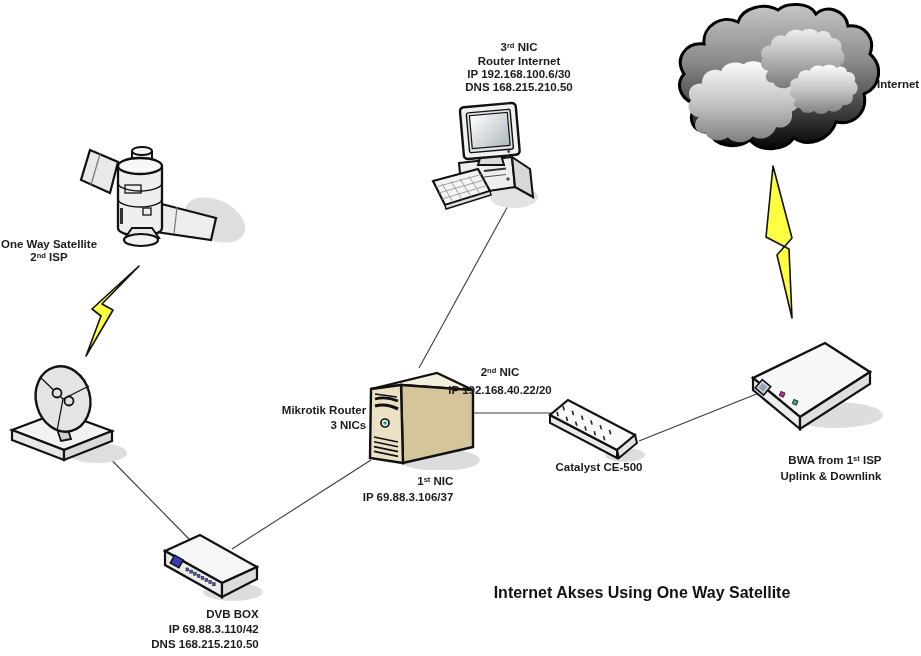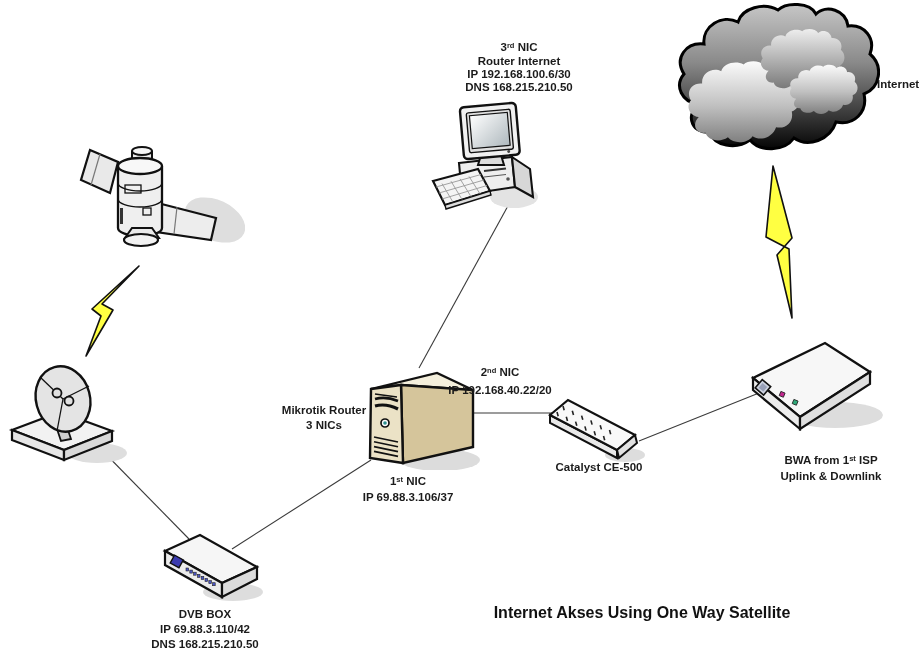--- a/index.html
+++ b/index.html
@@ -2,21 +2,21 @@
 <html><head>
 <meta charset="utf-8">
 <style>
   html,body{margin:0;padding:0;background:#fff;}
   #canvas{position:relative;width:921px;height:656px;background:#fff;overflow:hidden;
           font-family:"Liberation Sans",sans-serif;}
   #canvas svg{position:absolute;}
   .lbl{position:absolute;font-weight:bold;font-size:11.5px;color:#1b1b1b;text-align:center;
        white-space:nowrap;transform:translateX(-50%);}
   .lh13{line-height:13px;}
-  .lh15{line-height:15px;}
+  .lh15{line-height:15px;text-align:right;}
   .lh16{line-height:16px;}
   .left-align{transform:none;text-align:center;}
   .sup{font-size:7.5px;position:relative;top:-3.5px;}
   .title{position:absolute;font-weight:bold;font-size:16px;color:#111;white-space:nowrap;
          transform:translateX(-50%);}
 </style>
 </head>
 <body>
 
 <div id="canvas">
@@ -194,20 +194,24 @@
     <polygon points="13,40 60,79 60,91 13,52" fill="#ececec" stroke="#111" stroke-width="2.2"></polygon>
     <polygon points="60,79 130,34 130,46 60,91" fill="#dfdfdf" stroke="#111" stroke-width="2.2"></polygon>
     <g transform="rotate(40 23 50)">
       <rect x="17" y="44" width="11" height="11" fill="#ccd2df" stroke="#111" stroke-width="1.6"></rect>
       <rect x="19.5" y="46.5" width="6" height="6" fill="#98a0b8"></rect>
     </g>
     <rect x="40" y="54" width="4.5" height="4.5" transform="rotate(22 42 56)" fill="#c2268f" stroke="#222" stroke-width="0.8"></rect>
     <rect x="53" y="62" width="4.5" height="4.5" transform="rotate(22 55 64)" fill="#2faa7a" stroke="#222" stroke-width="0.8"></rect>
   </svg>
 
+  <div class="lbl lh13" style="left:49px;top:238px;">
+    <div>One Way Satellite</div>
+    <div><span>2</span><span class="sup">nd</span><span> ISP</span></div>
+  </div>
 
   <div class="lbl lh13" style="left:504px;top:41px;margin-left:15px;">
     <div><span>3</span><span class="sup">rd</span><span> NIC</span></div>
     <div>Router Internet</div>
     <div>IP 192.168.100.6/30</div>
     <div>DNS 168.215.210.50</div>
   </div>
 
   <div class="lbl lh13 left-align" style="left:877px;top:78px;">Internet</div>
 
@@ -232,15 +236,15 @@
     <div><span>BWA from 1</span><span class="sup">st</span><span> ISP</span></div>
     <div>Uplink &amp; Downlink</div>
   </div>
 
   <div class="lbl lh15" style="left:205px;top:607px;">
     <div>DVB BOX</div>
     <div>IP 69.88.3.110/42</div>
     <div>DNS 168.215.210.50</div>
   </div>
 
-  <div class="title" style="left:642px;top:604px;text-align:right;">Internet Akses Using One Way Satellite</div>
+  <div class="title" style="left:642px;top:584px;text-align:right;">Internet Akses Using One Way Satellite</div>
 
 </div>
 
 </body></html>

